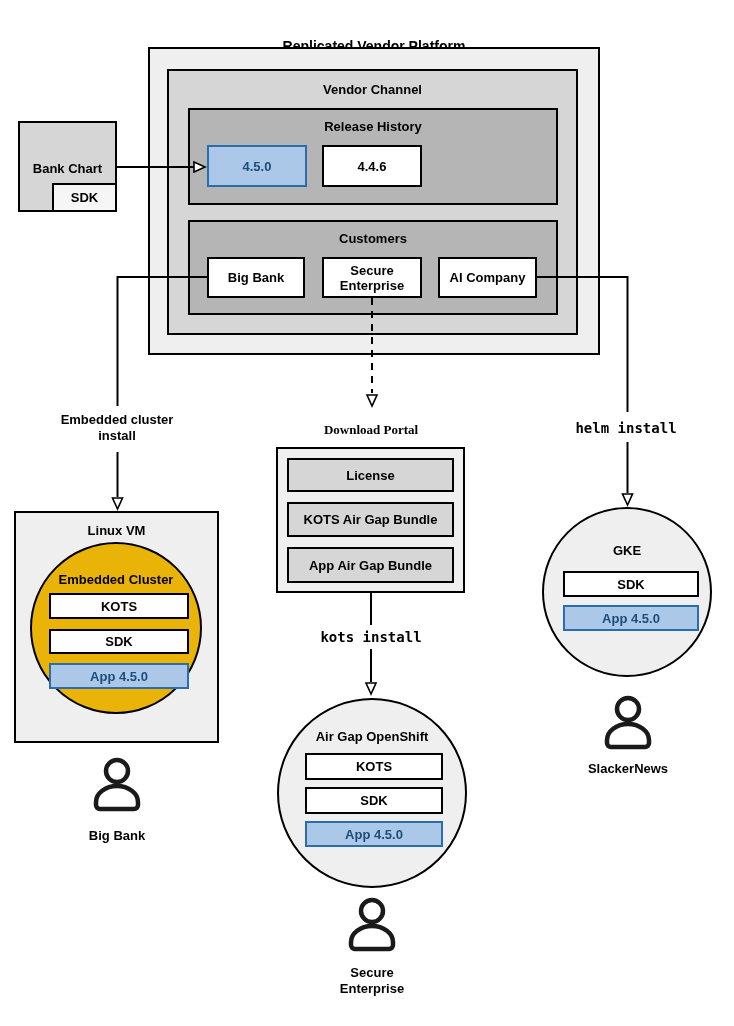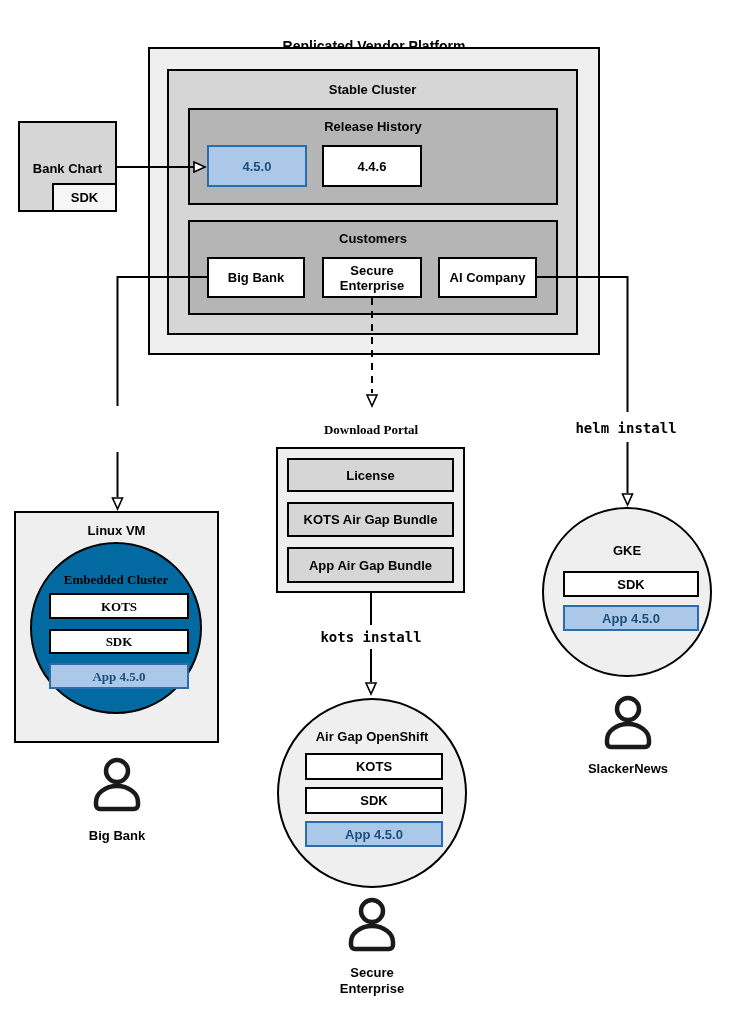--- a/index.html
+++ b/index.html
@@ -39,56 +39,57 @@
 </head>
 <body>
 
 <div class="canvas">
 
   <div class="lbl" style="left:187px; top:15px; width:374px; font-size:14px;margin-top:23px;">Replicated Vendor Platform</div>
 
   <div class="box fill-light" style="left:148px; top:47px; width:452px; height:308px;"></div>
 
   <div class="box fill-mid" style="left:167px; top:69px; width:411px; height:266px;">
-    <div class="box-title" style="top:11px;">Stable Cluster</div>
+    <div class="box-title" style="top:11px;">Vendor Channel</div>
   </div>
 
   <div class="box fill-dark" style="left:188px; top:108px; width:370px; height:97px;padding-left:36px;">
     <div class="box-title" style="top:9px;">Release History</div>
   </div>
   <div class="node app" style="left:207px; top:145px; width:100px; height:42px;">4.5.0</div>
   <div class="node" style="left:322px; top:145px; width:100px; height:42px;">4.4.6</div>
 
   <div class="box fill-dark" style="left:188px; top:220px; width:370px; height:95px;">
     <div class="box-title" style="top:9px;">Customers</div>
   </div>
   <div class="node" style="left:207px; top:257px; width:98px; height:41px;">Big Bank</div>
   <div class="node" style="left:322px; top:257px; width:100px; height:41px; padding:0 6px;">Secure Enterprise</div>
   <div class="node" style="left:438px; top:257px; width:99px; height:41px;">AI Company</div>
 
   <div class="box fill-mid" style="left:18px; top:121px; width:99px; height:91px;">
     <div class="box-title" style="top:38px;">Bank Chart</div>
   </div>
   <div class="node fill-faint" style="left:52px; top:183px; width:65px; height:29px; background:#f6f6f6;">SDK</div>
 
+  <div class="lbl" style="left:52px; top:412px; width:130px;">Embedded cluster install</div>
 
   <div class="lbl mono" style="left:546px; top:420px; width:160px;">helm install</div>
 
   <div class="lbl" style="left:291px; top:422px; width:160px;font-family:Liberation Serif, serif;">Download Portal</div>
   <div class="box fill-light" style="left:276px; top:447px; width:189px; height:146px;"></div>
   <div class="node fill-mid" style="left:287px; top:458px; width:167px; height:34px; background:#d6d6d6;">License</div>
   <div class="node fill-mid" style="left:287px; top:502px; width:167px; height:35px; background:#d6d6d6;">KOTS Air Gap Bundle</div>
   <div class="node fill-mid" style="left:287px; top:547px; width:167px; height:36px; background:#d6d6d6;">App Air Gap Bundle</div>
 
   <div class="lbl mono" style="left:291px; top:629px; width:160px;">kots install</div>
 
   <div class="box fill-light" style="left:14px; top:511px; width:205px; height:232px;">
     <div class="box-title" style="top:10px;">Linux VM</div>
   </div>
-  <div class="circle fill-mid" style="left:30px; top:542px; width:172px; height:172px; background:#0369a1;font-family:Liberation Serif, serif;">
+  <div class="circle fill-mid" style="left:30px; top:542px; width:172px; height:172px; background:#eab308;">
     <div class="box-title" style="top:28px;">Embedded Cluster</div>
     <div class="node" style="left:17px; top:49px; width:140px; height:26px;">KOTS</div>
     <div class="node" style="left:17px; top:85px; width:140px; height:25px;">SDK</div>
     <div class="node app" style="left:17px; top:119px; width:140px; height:26px;">App 4.5.0</div>
   </div>
 
   <div class="circle fill-light" style="left:277px; top:698px; width:190px; height:190px; background:#efefef;">
     <div class="box-title" style="top:29px;">Air Gap OpenShift</div>
     <div class="node" style="left:26px; top:53px; width:138px; height:27px;">KOTS</div>
     <div class="node" style="left:26px; top:87px; width:138px; height:27px;">SDK</div>

